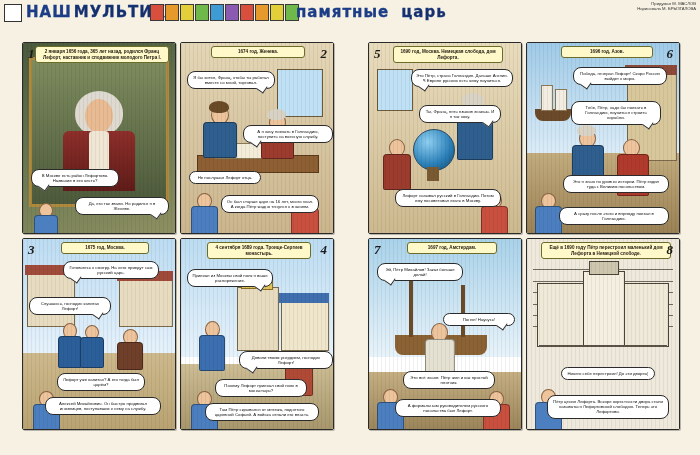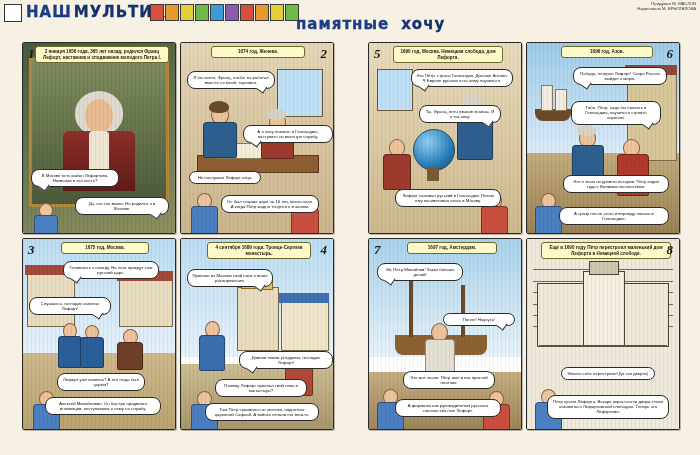--- a/index.html
+++ b/index.html
@@ -123,23 +123,23 @@
       <span class="sq" style="background:#e3cf3a"></span>
         <span class="sq" style="background:#6fb84a"></span>
       <span class="sq" style="background:#3f9bd4"></span>
         <span class="sq" style="background:#8a5bb0"></span>
       <span class="sq" style="background:#d94f3d"></span>
         <span class="sq" style="background:#e79a2c"></span>
       <span class="sq" style="background:#e3cf3a"></span>
         <span class="sq" style="background:#6fb84a"></span>
     </div>
 
-    <div class="hdr-title" style="left:296px;margin-top:12px;">
+    <div class="hdr-title" style="left:296px;">
       <span class="hdr-word">памятные</span>
-      <span class="hdr-word dark" style="margin-left:10px">хочу</span>
+      <span class="hdr-word dark" style="margin-left:10px">царь</span>
     </div>
 
     <div class="credits">
       <div>Придумал М. МАСЛОВ</div>
       <div>Нарисовала М. БРЫЗГАЛОВА</div>
     </div>
   </div>
 
   <div class="grid">
 

